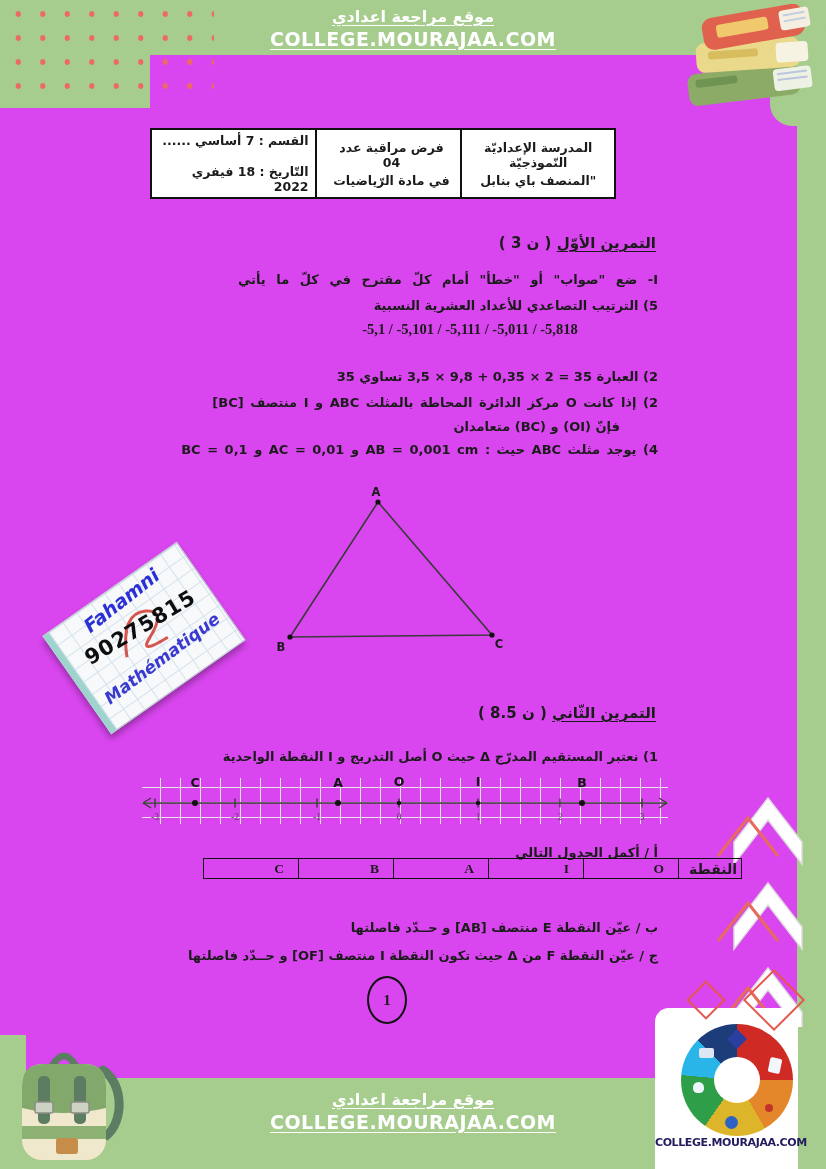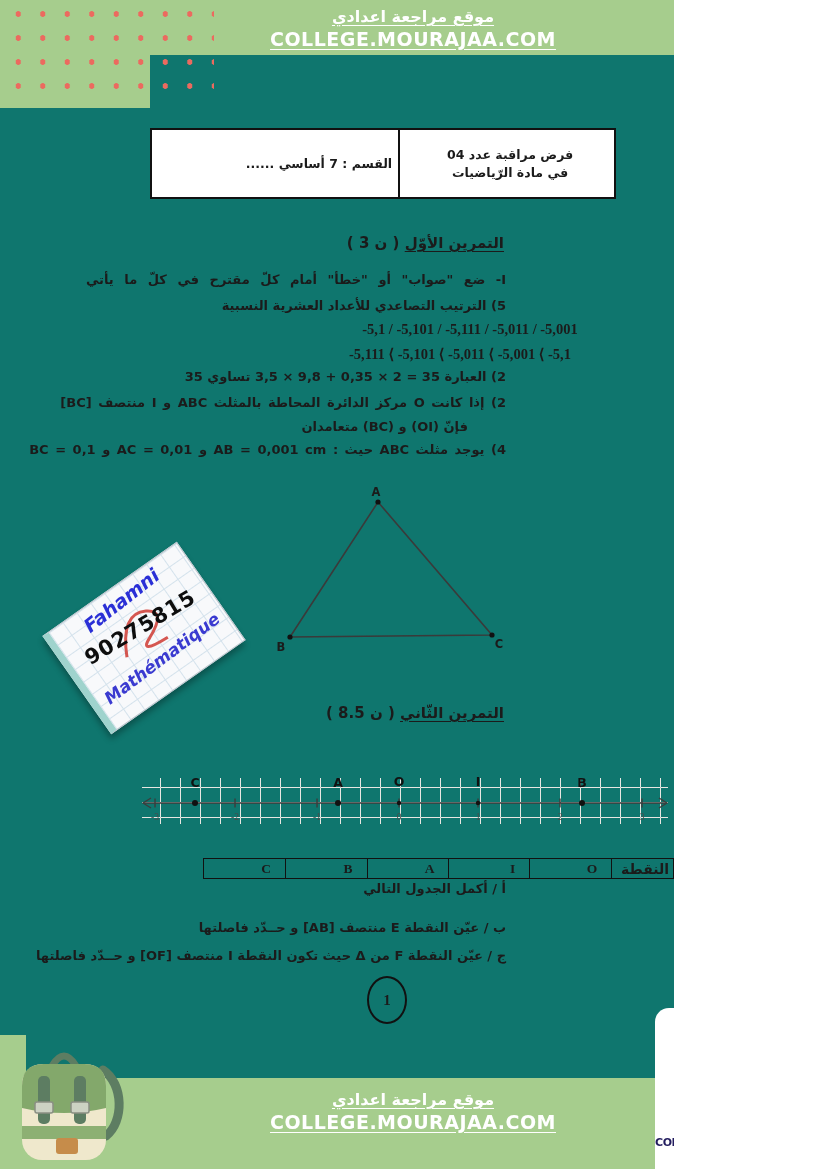--- a/index.html
+++ b/index.html
@@ -1,16 +1,16 @@
 <!DOCTYPE html>
 <html lang="ar"><head>
 <meta charset="utf-8">
 <style>
   html,body{margin:0;padding:0;background:#ffffff;}
-  .page{position:relative;width:674px;height:1169px;background:#0f766e;overflow:hidden;
+  .page{position:relative;width:826px;height:1169px;background:#d946ef;overflow:hidden;
         font-family:"DejaVu Sans",sans-serif;color:#1b1b1b;text-decoration:underline;}
 
   
   .top-band{position:absolute;left:0;top:0;width:826px;height:55px;background:#a6cd8d;
             border-radius:0 0 30px 0;z-index:1;}
   .tl-block{position:absolute;left:0;top:0;width:150px;height:108px;background:#a6cd8d;z-index:1;}
   .dots{position:absolute;left:0;top:0;width:214px;height:106px;z-index:2;
         background-image:radial-gradient(circle,#ec6a5f 2.6px,rgba(0,0,0,0) 3px);
         background-size:24.5px 24px;background-position:6px 2px;}
   .right-strip{position:absolute;left:797px;top:0;width:29px;height:1169px;background:#a6cd8d;z-index:0;}
@@ -53,21 +53,21 @@
   .extitle{position:absolute;direction:rtl;white-space:nowrap;font-weight:700;font-size:15px;z-index:3;}
   .tu{text-decoration:underline;text-underline-offset:3px;}
 
   .hdr{position:absolute;left:150px;top:128px;width:462px;height:67px;direction:rtl;display:flex;
        border:2.5px solid #111;background:#fff;z-index:3;}
   .hc{display:flex;flex-direction:column;justify-content:center;gap:3px;padding:3px 6px;
       font-weight:700;font-size:12.5px;text-align:center;}
   .hc + .hc{border-right:2.5px solid #111;}
   .hc.school{flex:1.02;}
   .hc.exam{flex:0.92;padding-left:12px;}
-  .hc.info{flex:1.1;text-align:right;}
+  .hc.info{flex:1.1;text-align:right;justify-content:space-between;}
 
   .tri{position:absolute;left:268px;top:486px;z-index:3;}
   .tri text{font-size:11.5px;font-weight:700;fill:#1b1b1b;}
 
   .stamp{position:absolute;left:62px;top:578px;width:156px;height:118px;transform:rotate(-35deg);
          background:#f8f9fb;border:1px solid #b9c4cc;border-left:7px solid #9fd3cd;
          box-shadow:-3px 4px 6px rgba(0,0,0,0.3);z-index:4;
          background-image:linear-gradient(#d4e2ec 1px,rgba(0,0,0,0) 1px),
                           linear-gradient(90deg,#d4e2ec 1px,rgba(0,0,0,0) 1px);
          background-size:17px 15px;}
@@ -174,37 +174,41 @@
       <div class="ri" style="left:88px;top:34px;width:12px;height:15px;background:#f3f6fb;transform:rotate(12deg);border-radius:2px;"></div>
       <div class="ri" style="left:84px;top:80px;width:8px;height:8px;background:#c2332a;border-radius:50%;"></div>
       <div class="ri" style="left:44px;top:92px;width:13px;height:13px;background:#2e63c4;border-radius:50%;"></div>
       <div class="ri" style="left:12px;top:58px;width:11px;height:11px;background:#eef6fb;border-radius:50% 50% 40% 40%;"></div>
       <div class="ri" style="left:18px;top:24px;width:15px;height:10px;background:#dde6f2;border-radius:2px;"></div>
     </div>
     <div class="corner-label">COLLEGE.MOURAJAA.COM</div>
   </div>
 
   <div class="hdr">
+    <div class="hc school">
+      <span>المدرسة الإعداديّة النّموذجيّة</span>
+      <span>"المنصف باي بنابل</span>
+    </div>
     <div class="hc exam">
       <span>فرض مراقبة عدد 04</span>
       <span>في مادة الرّياضيات</span>
     </div>
     <div class="hc info">
       <span>القسم : 7 أساسي ......</span>
+      <span>التّاريخ : 18 فيفري 2022</span>
     </div>
   </div>
 
   <div class="extitle" style="top:234px;right:170px;">
     <span class="tu">التمرين الأوّل</span>
     <span dir="ltr">( 3 ن )</span>
   </div>
   <p class="ar wide" style="top:259px;right:168px;">I- ضع "صواب"  أو  "خطأ" أمام كلّ مقترح في كلّ ما يأتي</p>
   <p class="ar" style="top:285px;right:168px;">5) الترتيب التصاعدي للأعداد العشرية النسبية</p>
-  <p class="ltrline" style="top:306px;left:280px;width:380px;text-align:center;" dir="ltr">-5,1 / -5,101 / -5,111 / -5,011 / -5,001</p>
-  <p class="ltrline" style="top:331px;left:270px;width:380px;text-align:center;" dir="ltr">-5,111 ⟨ -5,101  ⟨ -5,011 ⟨ -5,001 ⟨  -5,1</p>
+  <p class="ltrline" style="top:306px;left:280px;width:380px;text-align:center;" dir="ltr">-5,1 / -5,101 / -5,111 / -5,011 / -5,818</p>
   <p class="ar" style="top:356px;right:168px;">2) العبارة  ⁦3,5 × 9,8 + 0,35 × 2 = 35⁩  تساوي  35</p>
   <p class="ar mid" style="top:382px;right:168px;">2) إذا كانت O مركز الدائرة المحاطة بالمثلث ABC و I منتصف ⁦[BC]⁩</p>
   <p class="ar" style="top:406px;right:206px;">فإنّ ⁦(OI)⁩ و ⁦(BC)⁩ متعامدان</p>
   <p class="ar mid" style="top:429px;right:168px;">4) يوجد مثلث ABC حيث : ⁦AB = 0,001 cm⁩ و ⁦AC = 0,01⁩ و ⁦BC = 0,1⁩</p>
 
   <svg class="tri" width="240" height="168" viewBox="0 0 240 168">
     <path d="M110 16 L22 151 L224 149 Z" fill="none" stroke="#3a3a3a" stroke-width="1.6"></path>
     <circle cx="110" cy="16" r="2.6" fill="#111"></circle>
     <circle cx="22" cy="151" r="2.6" fill="#111"></circle>
     <circle cx="224" cy="149" r="2.6" fill="#111"></circle>
@@ -219,20 +223,21 @@
     </svg>
     <div class="s1">Fahamni</div>
     <div class="s2">90275815</div>
     <div class="s3">Mathématique</div>
   </div>
 
   <div class="extitle" style="top:704px;right:170px;">
     <span class="tu">التمرين الثّاني</span>
     <span dir="ltr">( 8.5 ن )</span>
   </div>
+  <p class="ar" style="top:736px;right:168px;">1) نعتبر المستقيم المدرّج Δ حيث O أصل التدريج و I النقطة الواحدية</p>
 
   <svg class="numline" width="530" height="58" viewBox="0 0 530 58">
     <defs>
       <pattern id="gp" width="20" height="15" patternUnits="userSpaceOnUse">
         <path d="M20 .5H.5V15" fill="none" stroke="#e7e7e2" stroke-width="1"></path>
       </pattern>
     </defs>
     <rect x="2" y="6" width="526" height="46" fill="url(#gp)"></rect>
     <line x1="4" y1="31" x2="526" y2="31" stroke="#3c3c3c" stroke-width="1.5"></line>
     <path d="M11 26 L3 31 L11 36" fill="none" stroke="#3c3c3c" stroke-width="1.3"></path>
@@ -256,21 +261,21 @@
     <circle cx="259" cy="31" r="2.2" fill="#111"></circle>
     <circle cx="338" cy="31" r="2.2" fill="#111"></circle>
     <circle cx="442" cy="31" r="3" fill="#111"></circle>
     <text class="pt" x="55" y="15" text-anchor="middle">C</text>
     <text class="pt" x="198" y="15" text-anchor="middle">A</text>
     <text class="pt" x="259" y="14" text-anchor="middle">O</text>
     <text class="pt" x="338" y="14" text-anchor="middle">I</text>
     <text class="pt" x="442" y="15" text-anchor="middle">B</text>
   </svg>
 
-  <p class="ar" style="top:868px;right:168px;margin-left:12px;">أ / أكمل الجدول التالي</p>
+  <p class="ar" style="top:832px;right:168px;margin-left:12px;">أ / أكمل الجدول التالي</p>
 
   <table class="tbl">
     <tbody>
         <tr>
       <td class="rowhead">النقطة</td>
       <td class="letter">O</td>
       <td class="letter">I</td>
       <td class="letter">A</td>
       <td class="letter">B</td>
       <td class="letter">C</td>

